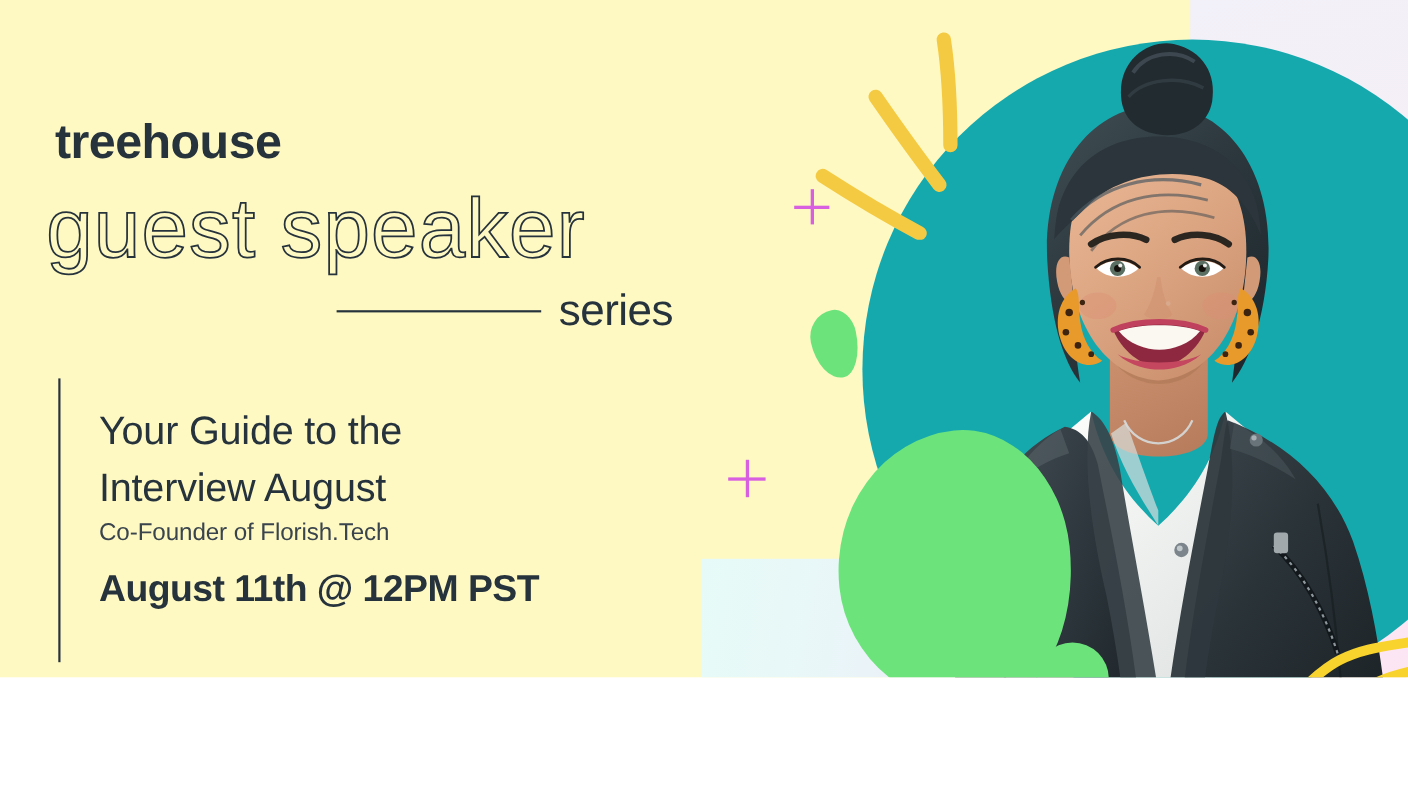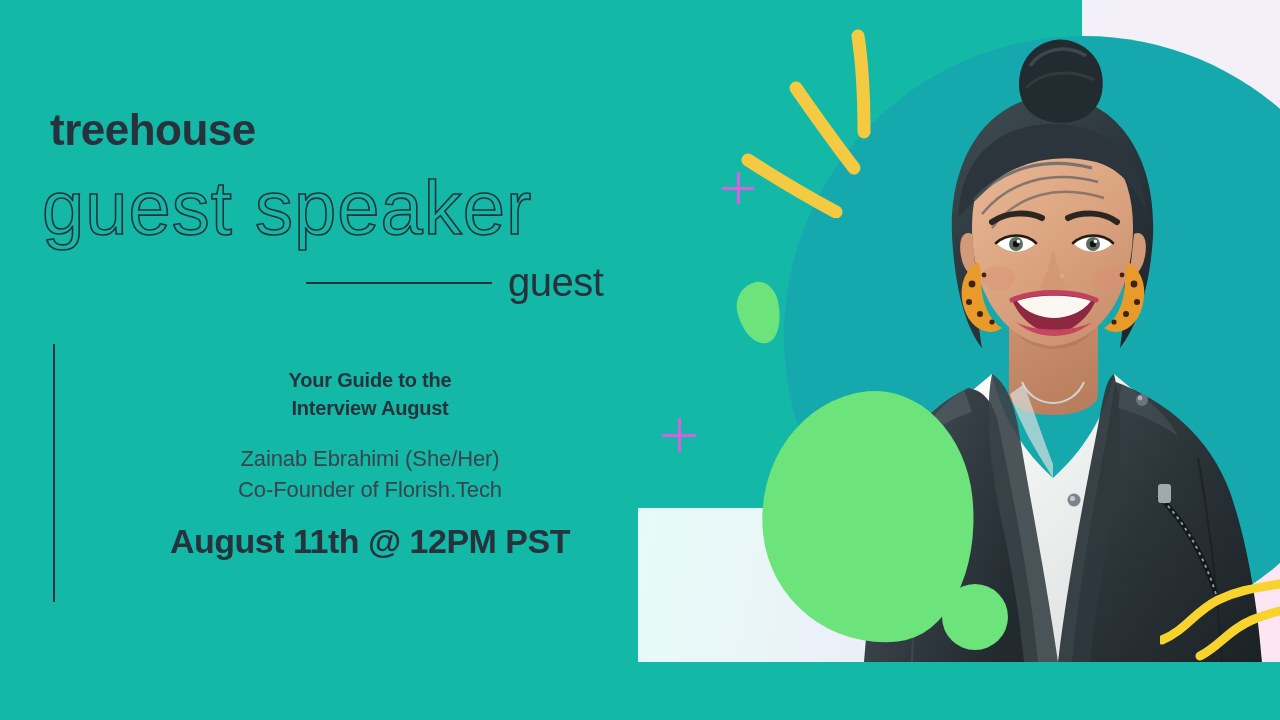--- a/index.html
+++ b/index.html
@@ -8,24 +8,23 @@
     padding: 0;
     background: #ffffff;
   }
   body {
     font-family: "Liberation Sans", sans-serif;
   }
 
   #stage {
     position: relative;
     width: 1280px;
-    height: 720px;
+    height: 616px;
     overflow: hidden;
-    background: #14b8a6;
-    text-align: center;
+    background: #fef9c3;
   }
 
   
   .panel-right-lavender {
     position: absolute;
     left: 1082px;
     top: 0;
     width: 198px;
     height: 662px;
     background: linear-gradient(160deg, #f2f0f8 0%, #f6eff7 35%, #fbe9f6 70%, #fde4f3 100%);
@@ -184,22 +183,22 @@
   }
 
   .info-block {
     position: absolute;
     left: 90px;
     top: 366px;
     width: 560px;
   }
 
   .talk-title {
-    font-size: 20px;
-    font-weight: 700;
+    font-size: 36px;
+    font-weight: 400;
     color: #27333c;
     line-height: 1.42;
     letter-spacing: -0.2px;
     margin: 0;
   }
   .speaker-line {
     font-size: 22px;
     font-weight: 400;
     color: #3a444c;
     line-height: 1.42;
@@ -409,28 +408,27 @@
   <div class="brand-wordmark">treehouse</div>
 
   <div class="headline-outline">
     <svg viewBox="0 0 640 100" width="640" height="100" aria-hidden="true">
       <text id="outline-text" x="16" y="76" font-family="'Liberation Sans', sans-serif" font-size="76" font-weight="400" letter-spacing="1" fill="none" stroke="#27333c" stroke-width="1.6">guest speaker</text>
     </svg>
   </div>
 
   <div class="series-row">
     <span class="series-rule"></span>
-    <span class="series-word">guest</span>
+    <span class="series-word">series</span>
   </div>
 
   <div class="info-rule"></div>
 
   <div class="info-block">
     <p class="talk-title">Your Guide to the</p>
     <p class="talk-title">Interview August</p>
 
-    <p class="speaker-line speaker-name">Zainab Ebrahimi (She/Her)</p>
     <p class="speaker-line">Co-Founder of Florish.Tech</p>
 
     <p class="datetime">August 11th @ 12PM PST</p>
   </div>
 
 </div>
 
 </body></html>

